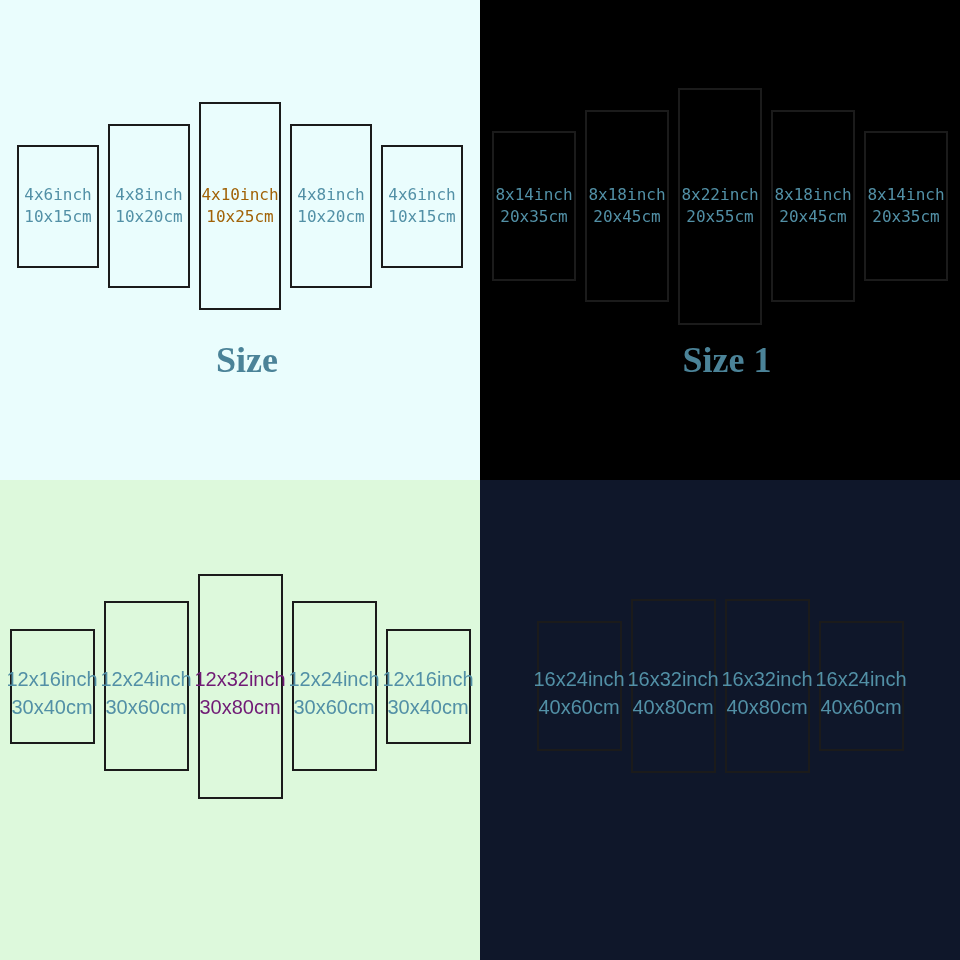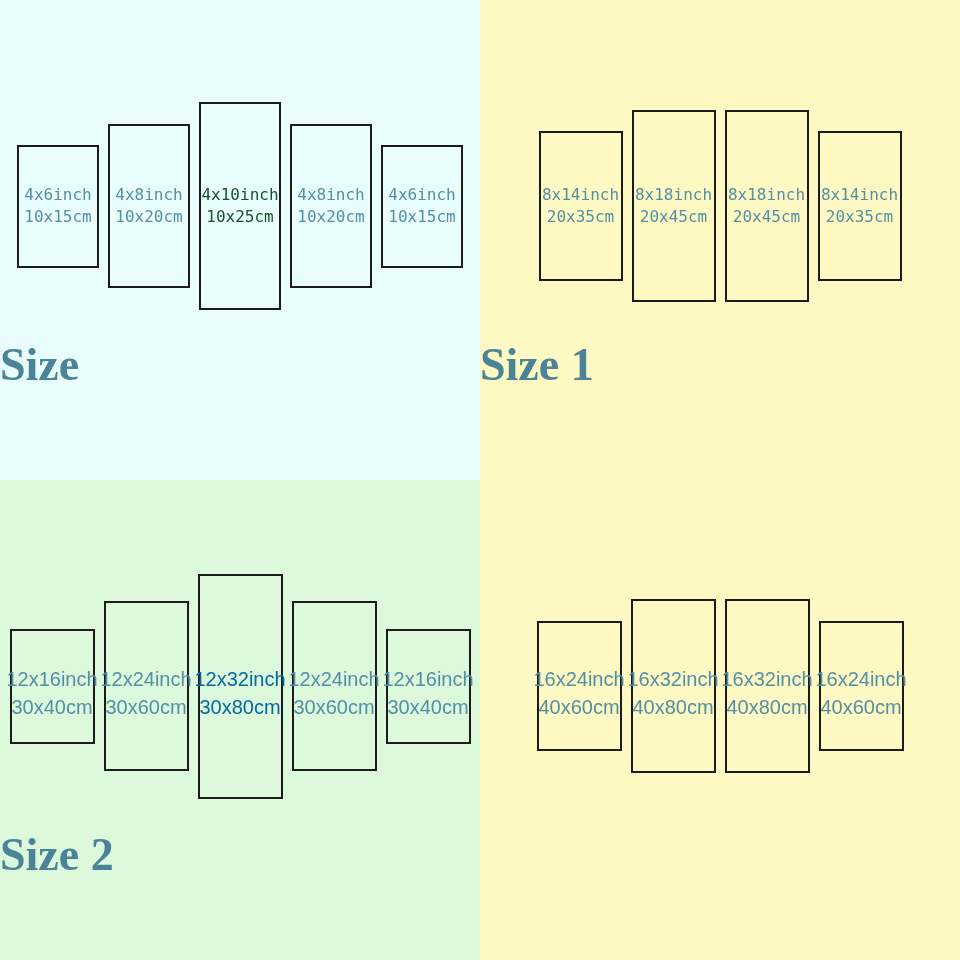--- a/index.html
+++ b/index.html
@@ -62,25 +62,25 @@
   .q3 .label,.q4 .label{
     font-family:"Liberation Sans",sans-serif;
     font-size:20px;
     margin-top:16px;
   }
   .label span{display:block;}
 
   .title{
     position:absolute;
     top:var(--title-top);
-    left:0;width:100%;
-    text-align:left;
+    left:7px;width:100%;
+    text-align:center;
     font-family:"Liberation Serif","DejaVu Serif",serif;
     font-weight:700;
-    font-size:46px;
+    font-size:36px;
     line-height:1;
     letter-spacing:0px;
   }
 </style>
 </head>
 <body>
 
 <div class="grid">
 
   <div class="quadrant q1" style="background-color: rgb(234, 253, 253);">
@@ -91,55 +91,61 @@
           <span>10x15cm</span>
         </div>
       </div>
       <div class="panel m" style="border-color: rgb(27, 27, 27);">
         <div class="label" style="color: rgb(82, 144, 166);">
           <span>4x8inch</span>
           <span>10x20cm</span>
         </div>
       </div>
       <div class="panel l" style="border-color: rgb(27, 27, 27);">
-        <div class="label" style="color: #14532d;">
+        <div class="label" style="color: #a16207;">
           <span>4x10inch</span>
           <span>10x25cm</span>
         </div>
       </div>
       <div class="panel m" style="border-color: rgb(27, 27, 27);">
         <div class="label" style="color: rgb(82, 144, 166);">
           <span>4x8inch</span>
           <span>10x20cm</span>
         </div>
       </div>
       <div class="panel s" style="border-color: rgb(27, 27, 27);">
         <div class="label" style="color: rgb(82, 144, 166);">
           <span>4x6inch</span>
           <span>10x15cm</span>
         </div>
       </div>
     </div>
     <div class="title" style="color: rgb(75, 131, 152);">Size</div>
   </div>
 
-  <div class="quadrant q2" style="background-color: #fef9c3;">
+  <div class="quadrant q2" style="background-color: #000000;">
     <div class="panels">
       <div class="panel s" style="border-color: rgb(27, 27, 27);">
         <div class="label" style="color: rgb(82, 144, 166);">
           <span>8x14inch</span>
           <span>20x35cm</span>
         </div>
       </div>
       <div class="panel m" style="border-color: rgb(27, 27, 27);">
         <div class="label" style="color: rgb(82, 144, 166);">
           <span>8x18inch</span>
           <span>20x45cm</span>
         </div>
       </div>
+      <div class="panel l" style="border-color: rgb(27, 27, 27);">
+        <div class="label" style="color: rgb(82, 144, 166);">
+          <span>8x22inch</span>
+          <span>20x55cm</span>
+        </div>
+      </div>
       <div class="panel m" style="border-color: rgb(27, 27, 27);">
         <div class="label" style="color: rgb(82, 144, 166);">
           <span>8x18inch</span>
           <span>20x45cm</span>
         </div>
       </div>
       <div class="panel s" style="border-color: rgb(27, 27, 27);">
         <div class="label" style="color: rgb(82, 144, 166);">
           <span>8x14inch</span>
           <span>20x35cm</span>
@@ -157,42 +163,41 @@
           <span>30x40cm</span>
         </div>
       </div>
       <div class="panel m" style="border-color: rgb(27, 27, 27);">
         <div class="label" style="color: rgb(82, 144, 166);">
           <span>12x24inch</span>
           <span>30x60cm</span>
         </div>
       </div>
       <div class="panel l" style="border-color: rgb(27, 27, 27);">
-        <div class="label" style="color: #0369a1; text-align: center;">
+        <div class="label" style="color: #701a75; text-align: center;">
           <span>12x32inch</span>
           <span>30x80cm</span>
         </div>
       </div>
       <div class="panel m" style="border-color: rgb(27, 27, 27);">
         <div class="label" style="color: rgb(82, 144, 166);">
           <span>12x24inch</span>
           <span>30x60cm</span>
         </div>
       </div>
       <div class="panel s" style="border-color: rgb(27, 27, 27);">
         <div class="label" style="color: rgb(82, 144, 166);">
           <span>12x16inch</span>
           <span>30x40cm</span>
         </div>
       </div>
     </div>
-    <div class="title" style="color: rgb(75, 131, 152);">Size 2</div>
-  </div>
-
-  <div class="quadrant q4" style="background-color: #fef9c3;">
+  </div>
+
+  <div class="quadrant q4" style="background-color: #0f172a;">
     <div class="panels">
       <div class="panel s" style="border-color: rgb(27, 27, 27);">
         <div class="label" style="color: rgb(82, 144, 166);">
           <span>16x24inch</span>
           <span>40x60cm</span>
         </div>
       </div>
       <div class="panel m" style="border-color: rgb(27, 27, 27);">
         <div class="label" style="color: rgb(82, 144, 166);">
           <span>16x32inch</span>

